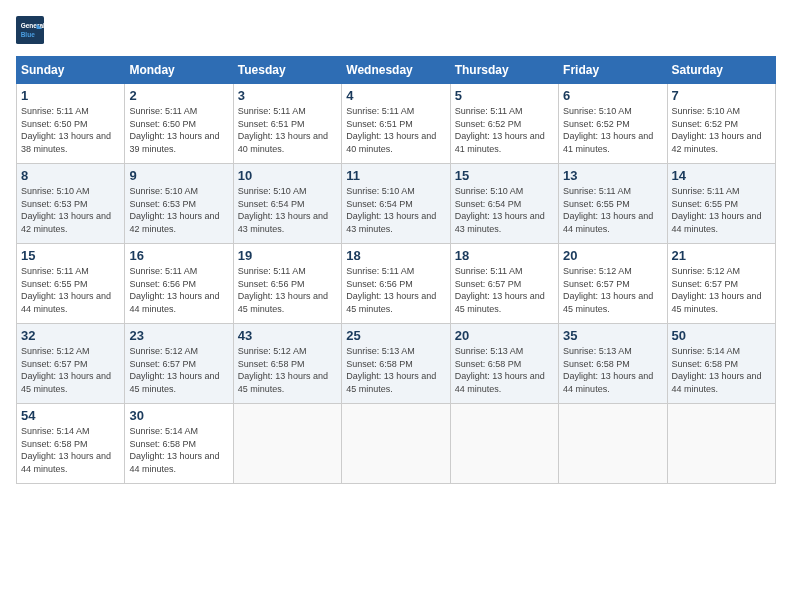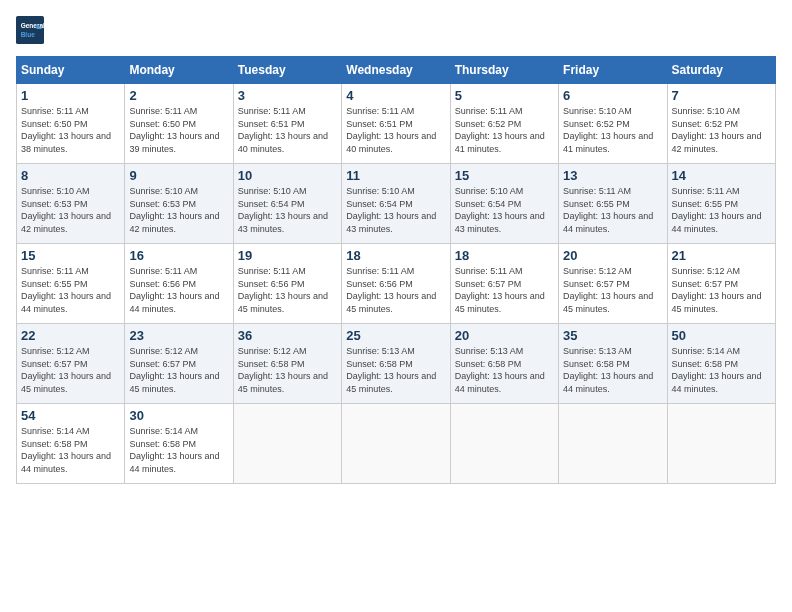--- a/index.html
+++ b/index.html
@@ -210,29 +210,29 @@
           <span class="day-num">20</span>
           <div class="day-info">Sunrise: 5:12 AM<br>Sunset: 6:57 PM<br>Daylight: 13 hours and 45 minutes.</div>
         </td>
         <td>
           <span class="day-num">21</span>
           <div class="day-info">Sunrise: 5:12 AM<br>Sunset: 6:57 PM<br>Daylight: 13 hours and 45 minutes.</div>
         </td>
       </tr>
       <tr>
         <td>
-          <span class="day-num">22</span>
+          <span class="day-num">32</span>
           <div class="day-info">Sunrise: 5:12 AM<br>Sunset: 6:57 PM<br>Daylight: 13 hours and 45 minutes.</div>
         </td>
         <td>
           <span class="day-num">23</span>
           <div class="day-info">Sunrise: 5:12 AM<br>Sunset: 6:57 PM<br>Daylight: 13 hours and 45 minutes.</div>
         </td>
         <td>
-          <span class="day-num">36</span>
+          <span class="day-num">43</span>
           <div class="day-info">Sunrise: 5:12 AM<br>Sunset: 6:58 PM<br>Daylight: 13 hours and 45 minutes.</div>
         </td>
         <td>
           <span class="day-num">25</span>
           <div class="day-info">Sunrise: 5:13 AM<br>Sunset: 6:58 PM<br>Daylight: 13 hours and 45 minutes.</div>
         </td>
         <td>
           <span class="day-num">20</span>
           <div class="day-info">Sunrise: 5:13 AM<br>Sunset: 6:58 PM<br>Daylight: 13 hours and 44 minutes.</div>
         </td>

